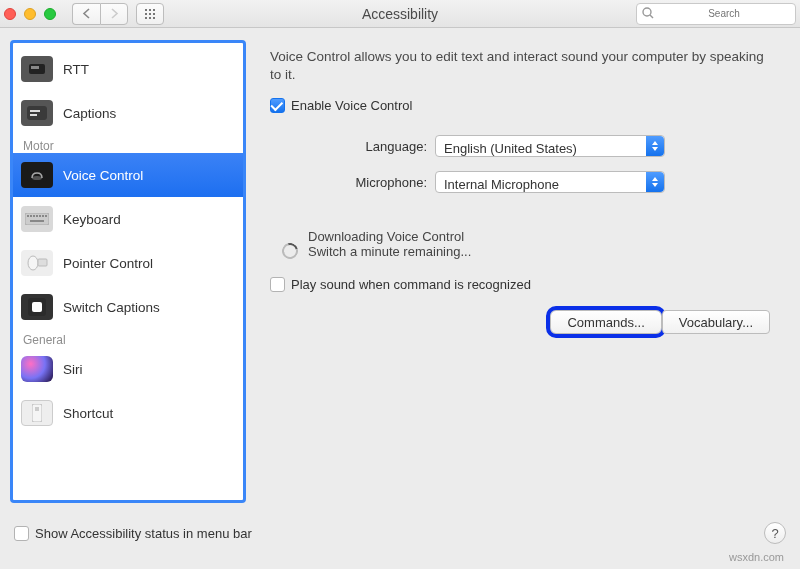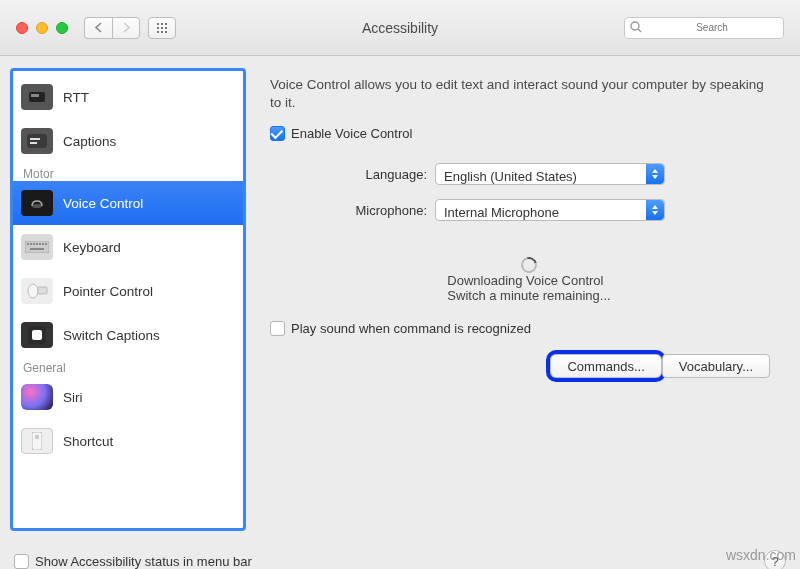--- a/index.html
+++ b/index.html
@@ -8,26 +8,26 @@
     font-family: -apple-system, "Helvetica Neue", Helvetica, Arial, sans-serif;
     font-size: 13px;
     color: #333;
     background: #ececec;
     width: 800px;
     height: 569px;
     overflow: hidden;
   }
   
   .titlebar {
-    height: 56px;
+    height: 28px;
     background: linear-gradient(#f2f2f2, #e4e4e4);
     border-bottom: 1px solid #c7c7c7;
     display: flex;
     align-items: center;
-    padding: 0 16px;
+    padding: 0 4px;
     gap: 8px;
   }
   .traffic { display: flex; gap: 8px; margin-right: 8px; }
   .tl { width: 12px; height: 12px; border-radius: 50%; }
   .tl.red { background:#ff5f57; border:1px solid #e0443e; }
   .tl.yel { background:#ffbd2e; border:1px solid #dea123; }
   .tl.grn { background:#28c940; border:1px solid #1aad2b; }
   .seg { display:flex; }
   .segbtn {
     width: 28px; height: 22px;
@@ -160,23 +160,22 @@
     display:flex; flex-direction:column; align-items:center; justify-content:center;
   }
   .select .arrows div {
     width:0; height:0; border-left:3.5px solid transparent; border-right:3.5px solid transparent;
   }
   .select .arrows .up { border-bottom:4px solid #fff; margin-bottom:1px;}
   .select .arrows .dn { border-top:4px solid #fff; margin-top:1px;}
   .download {
     margin-top: 36px;
     margin-left: 12px;
-    display:flex; align-items:center;
+    display:flex; gap:10px; align-items:flex-end;
     color:#444;
-    flex-direction:column;
   }
   .spinner {
     width:16px; height:16px; border-radius:50%;
     border:2px solid #bbb; border-top-color:#555;
     transform: rotate(30deg);
   }
   .playrow { margin-top:18px; display:flex; align-items:center; gap:6px; }
   .btnrow { display:flex; justify-content:flex-end; margin-top:18px; padding-right:6px;}
   .btn {
     height:24px; padding:0 16px;
@@ -196,22 +195,22 @@
   }
   .helpbtn {
     position:absolute; right:14px;
     width:22px; height:22px; border-radius:50%;
     border:1px solid #bcbcbc;
     background: linear-gradient(#fff,#eee);
     display:flex; align-items:center; justify-content:center;
     font-size:13px; color:#555;
   }
   .watermark {
-    position: absolute; right: 4px; bottom: 6px;
-    font-size:14px; color:#999; pointer-events:none;
+    position: absolute; right: 16px; bottom: 6px;
+    font-size:11px; color:#999; pointer-events:none;
   }
   svg { display:block; }
 </style>
 </head>
 <body>
 
 <div class="titlebar">
   <div class="traffic">
     <div class="tl red"></div>
     <div class="tl yel"></div>

